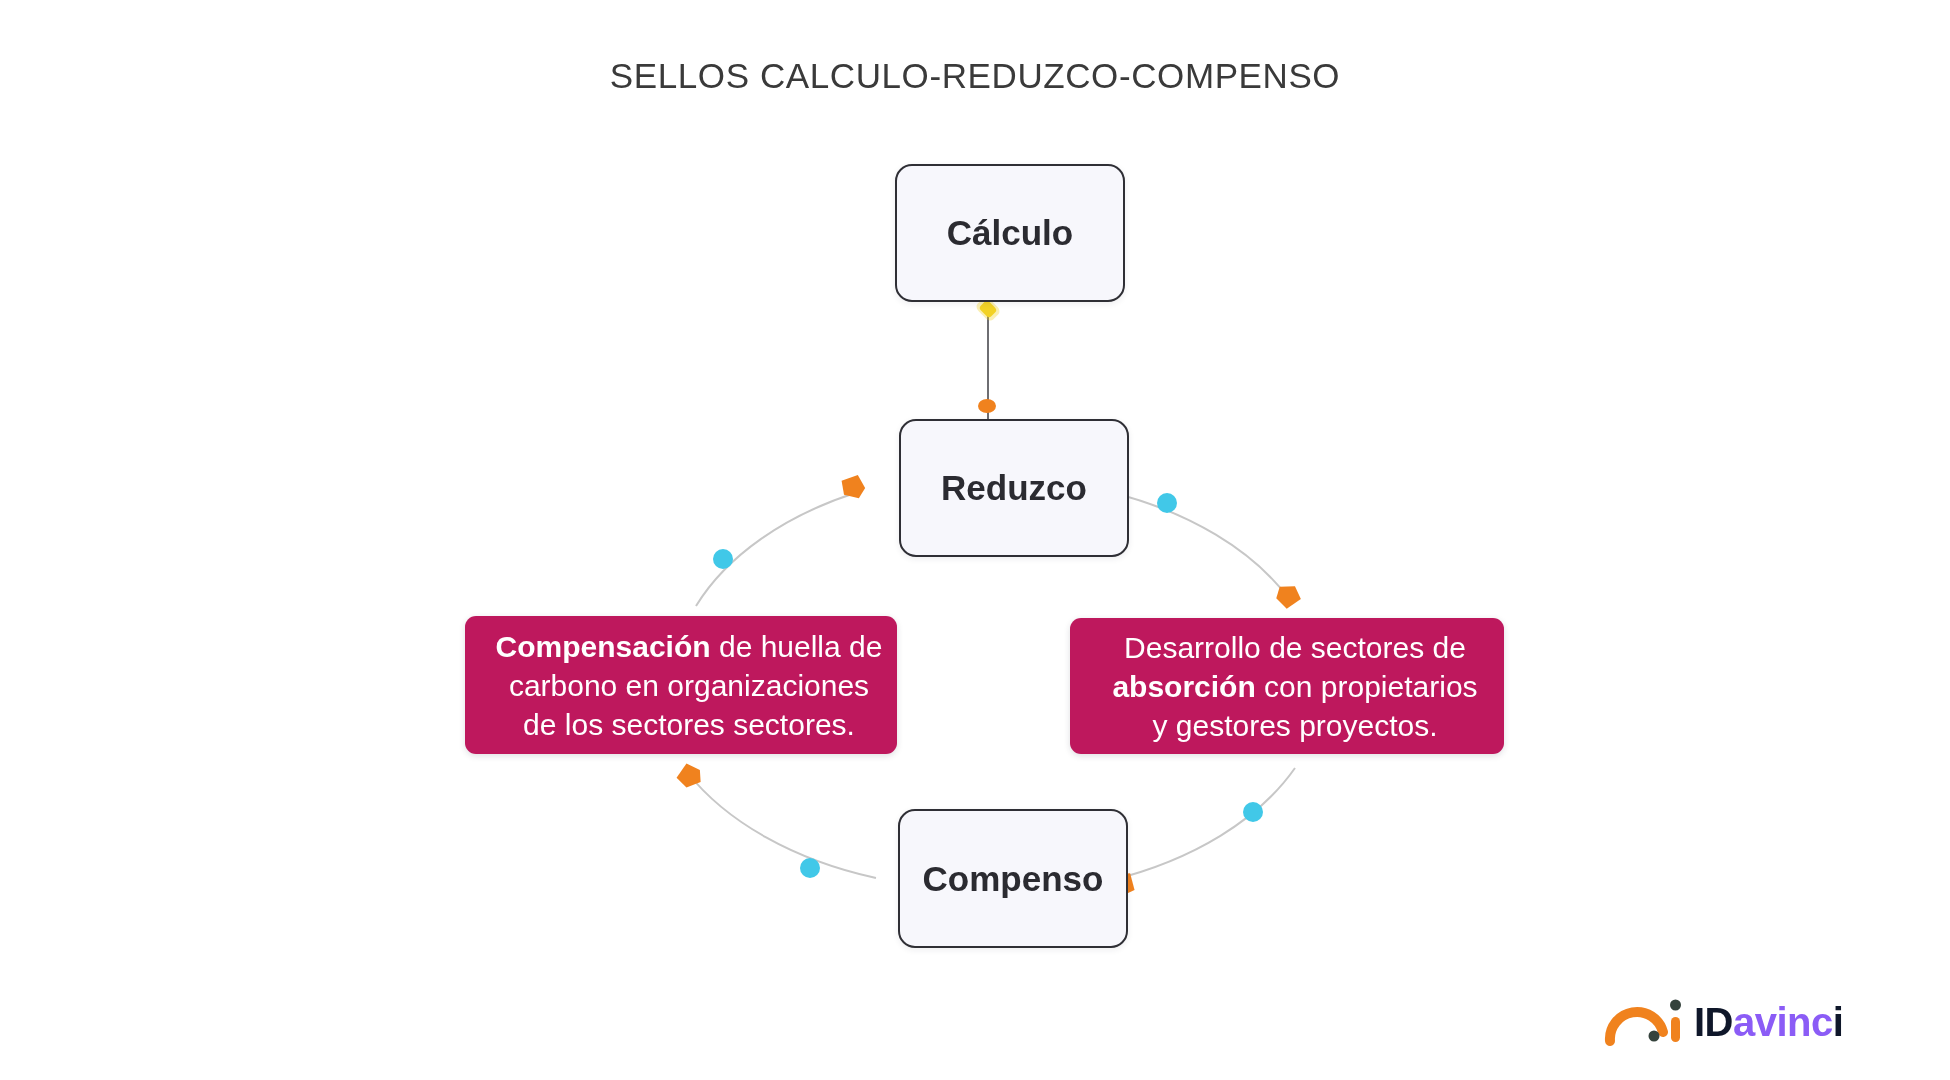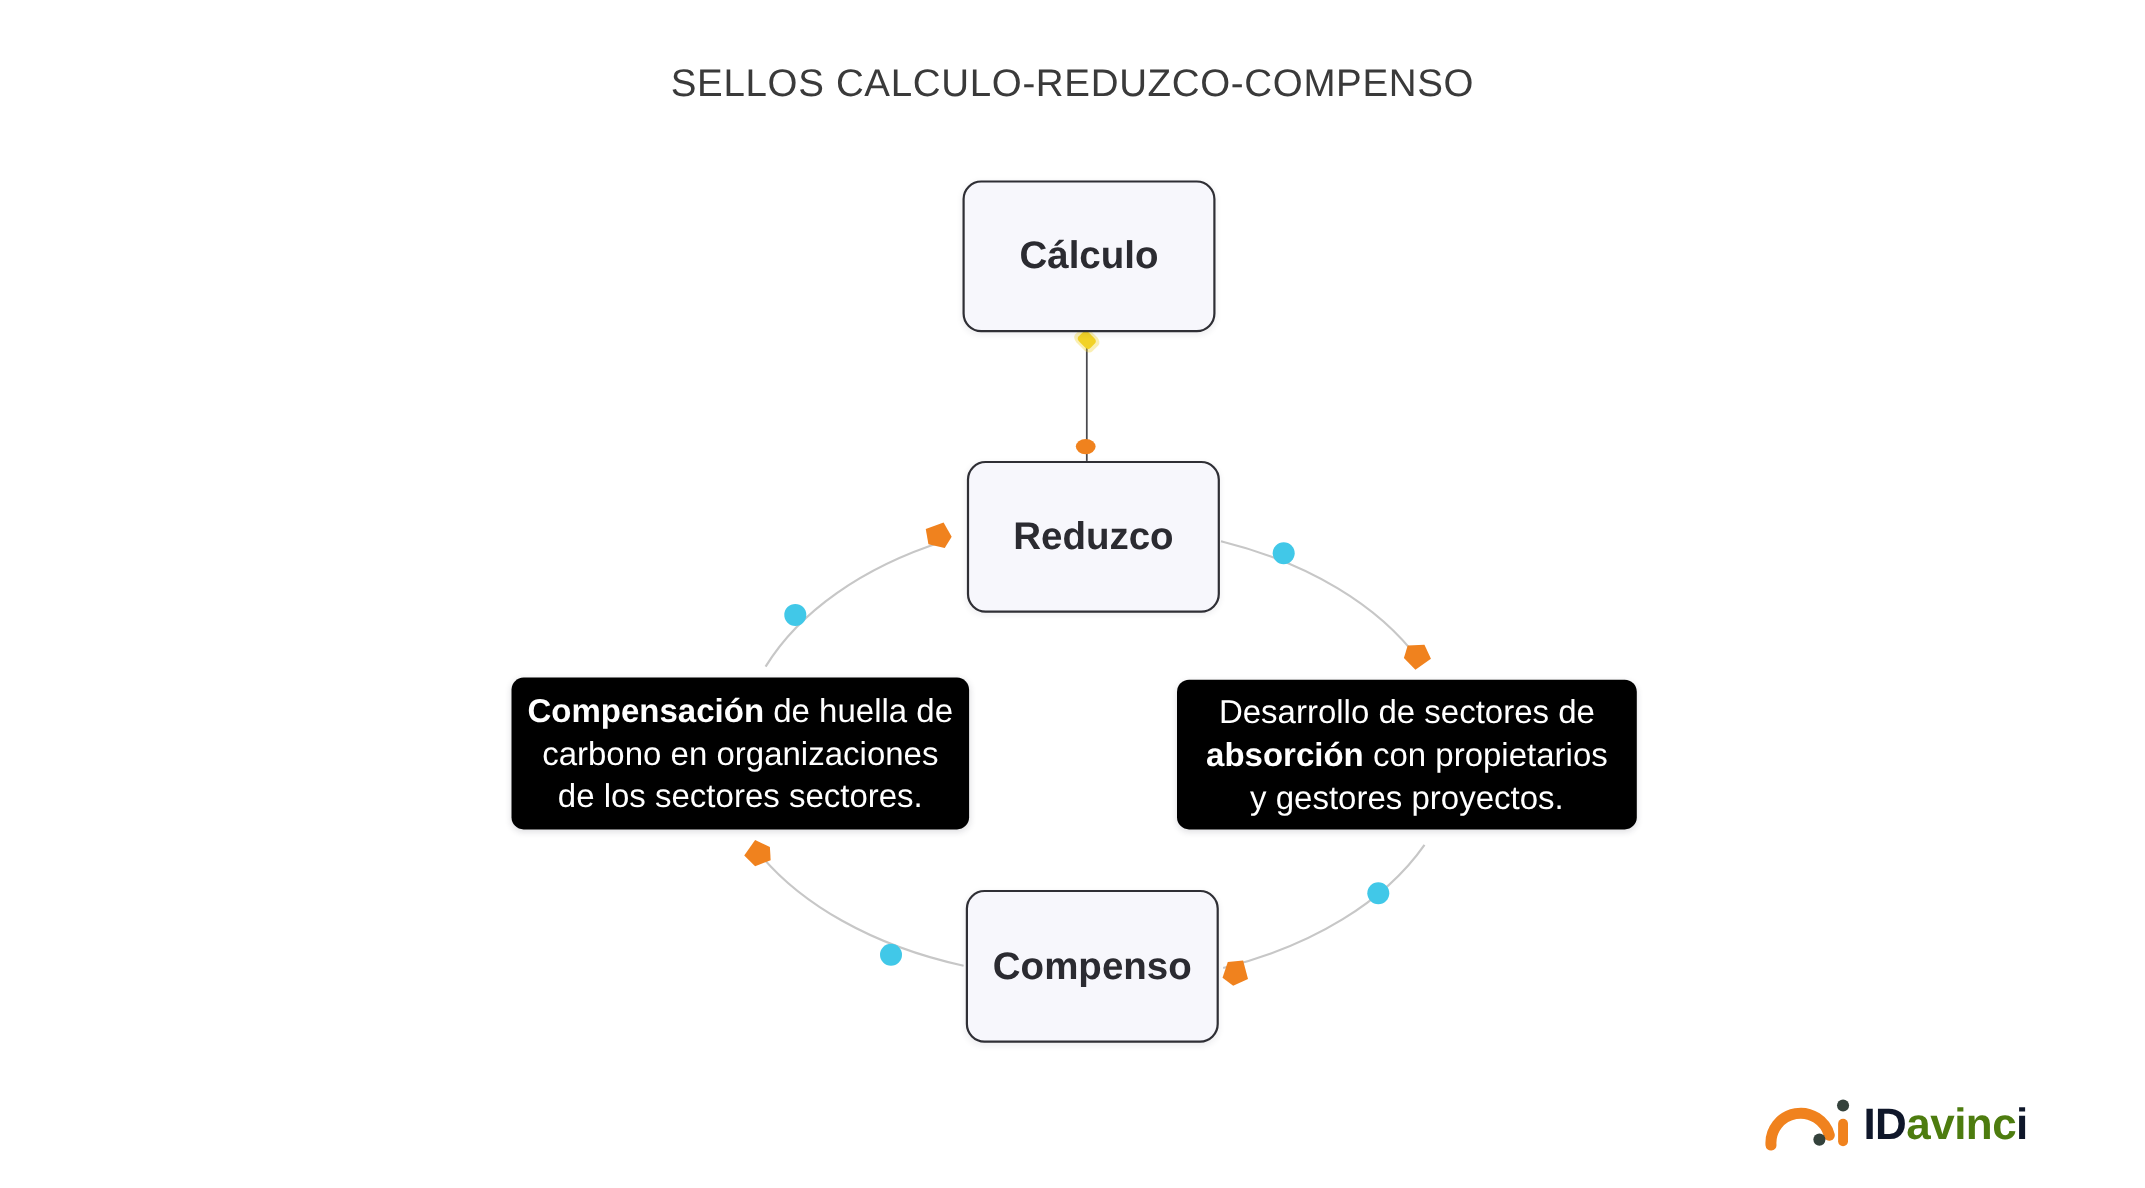--- a/index.html
+++ b/index.html
@@ -20,58 +20,60 @@
     color:#3a3a3a;
   }
   svg.deco{position:absolute;left:0;top:0;}
   .node{
     position:absolute;
     background:#f7f7fc;
     border:2.5px solid #2f2f35;
     border-radius:17px;
     display:flex;align-items:center;justify-content:center;
     box-shadow:0 2px 6px rgba(40,40,60,0.08);
+    margin-left:20px;
   }
   .node-label{
     font-size:35px;
     font-weight:700;
     color:#2b2b31;
   }
   .node-calculo{left:875px;top:164px;width:226px;height:134px;}
   .node-reduzco{left:879px;top:419px;width:226px;height:134px;}
   .node-compenso{left:878px;top:809px;width:226px;height:135px;}
   .callout{
     position:absolute;
-    background:#000000;
+    background:#be185d;
     border-radius:11px;
     color:#ffffff;
     display:flex;flex-direction:column;align-items:center;justify-content:center;
     font-size:30px;
     line-height:39px;
     box-shadow:0 2px 6px rgba(40,40,60,0.15);
+    padding-left:16px;
   }
   .callout-left{left:465px;top:616px;width:416px;height:138px;}
   .callout-right{left:1070px;top:618px;width:418px;height:136px;}
   .cl-line{white-space:nowrap;text-align:center;}
   .cl-bold{font-weight:700;}
   .logo{
     position:absolute;
     left:1602px;top:994px;
     display:flex;align-items:center;
   }
   .logo-mark{display:block;}
   .logo-word{
     font-size:40px;
     font-weight:700;
     letter-spacing:-0.5px;
     margin-left:6px;
     line-height:54px;
   }
   .logo-orange{color:#0f172a;}
-  .logo-dark{color:#4d7c0f;}
+  .logo-dark{color:#8b5cf6;}
 </style>
 </head>
 <body>
 
 <div class="canvas">
 
   <div class="title">SELLOS CALCULO-REDUZCO-COMPENSO</div>
 
   <svg class="deco" width="1950" height="1080" viewBox="0 0 1950 1080">
 

